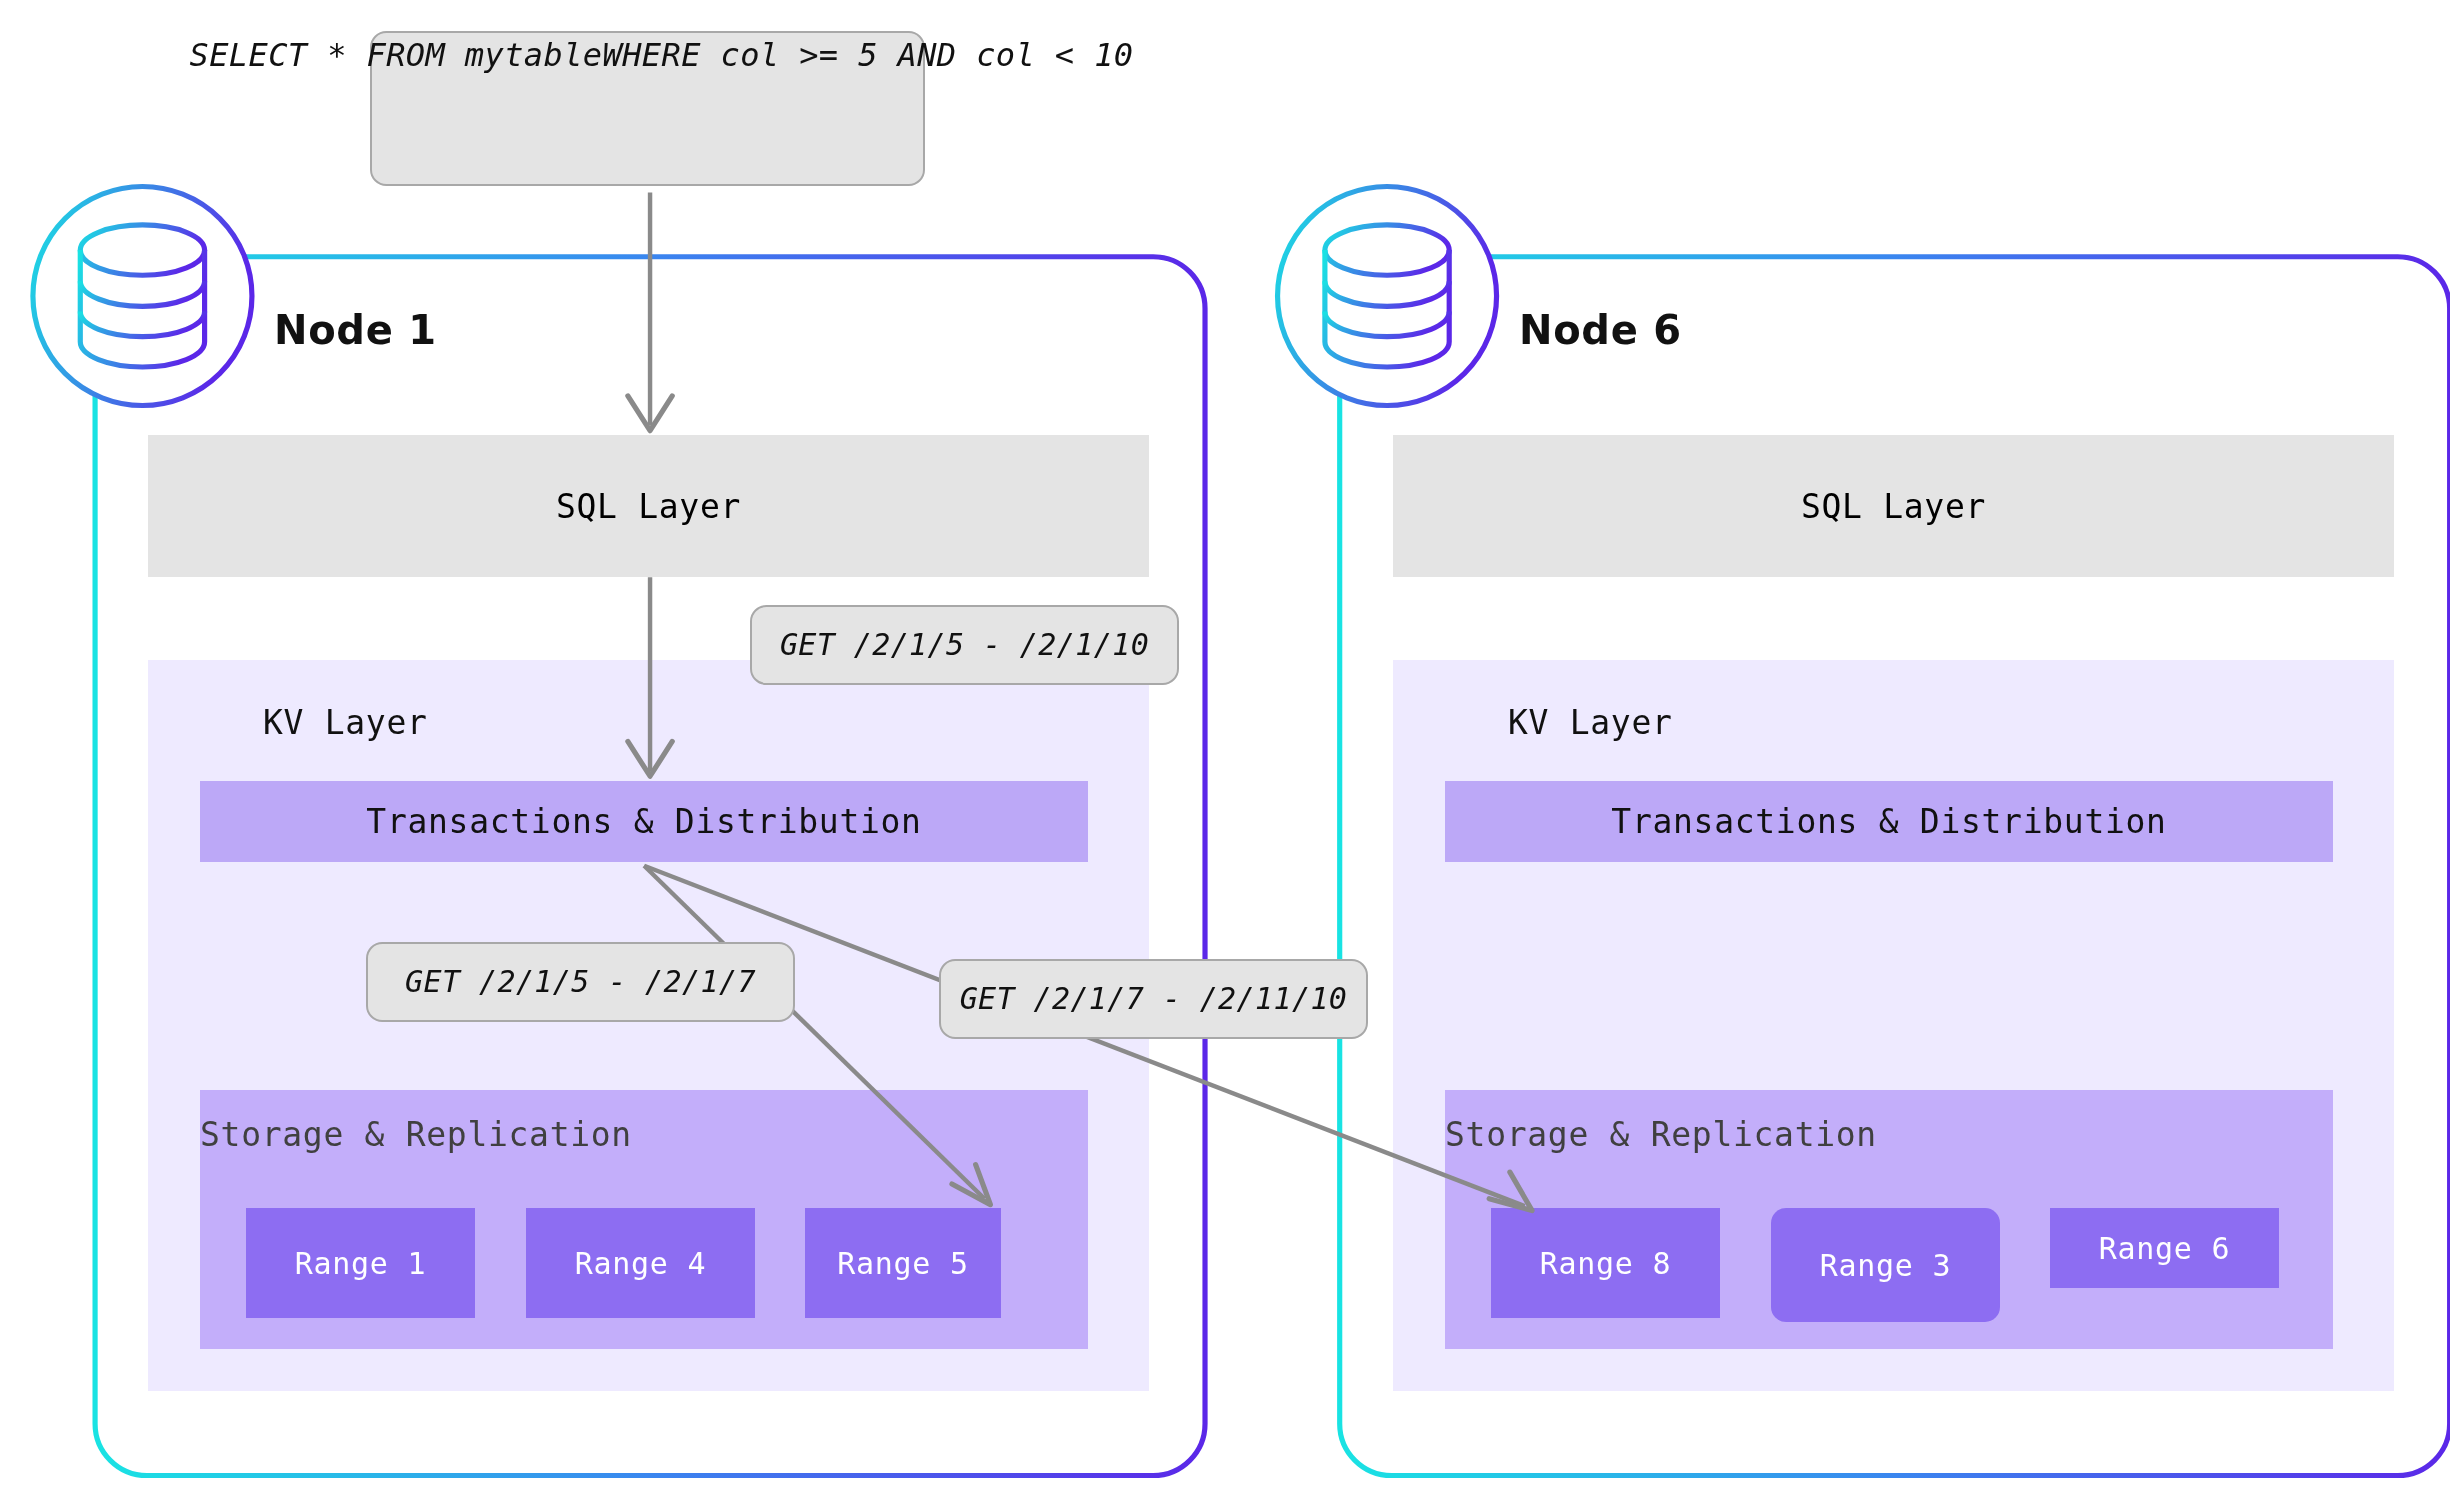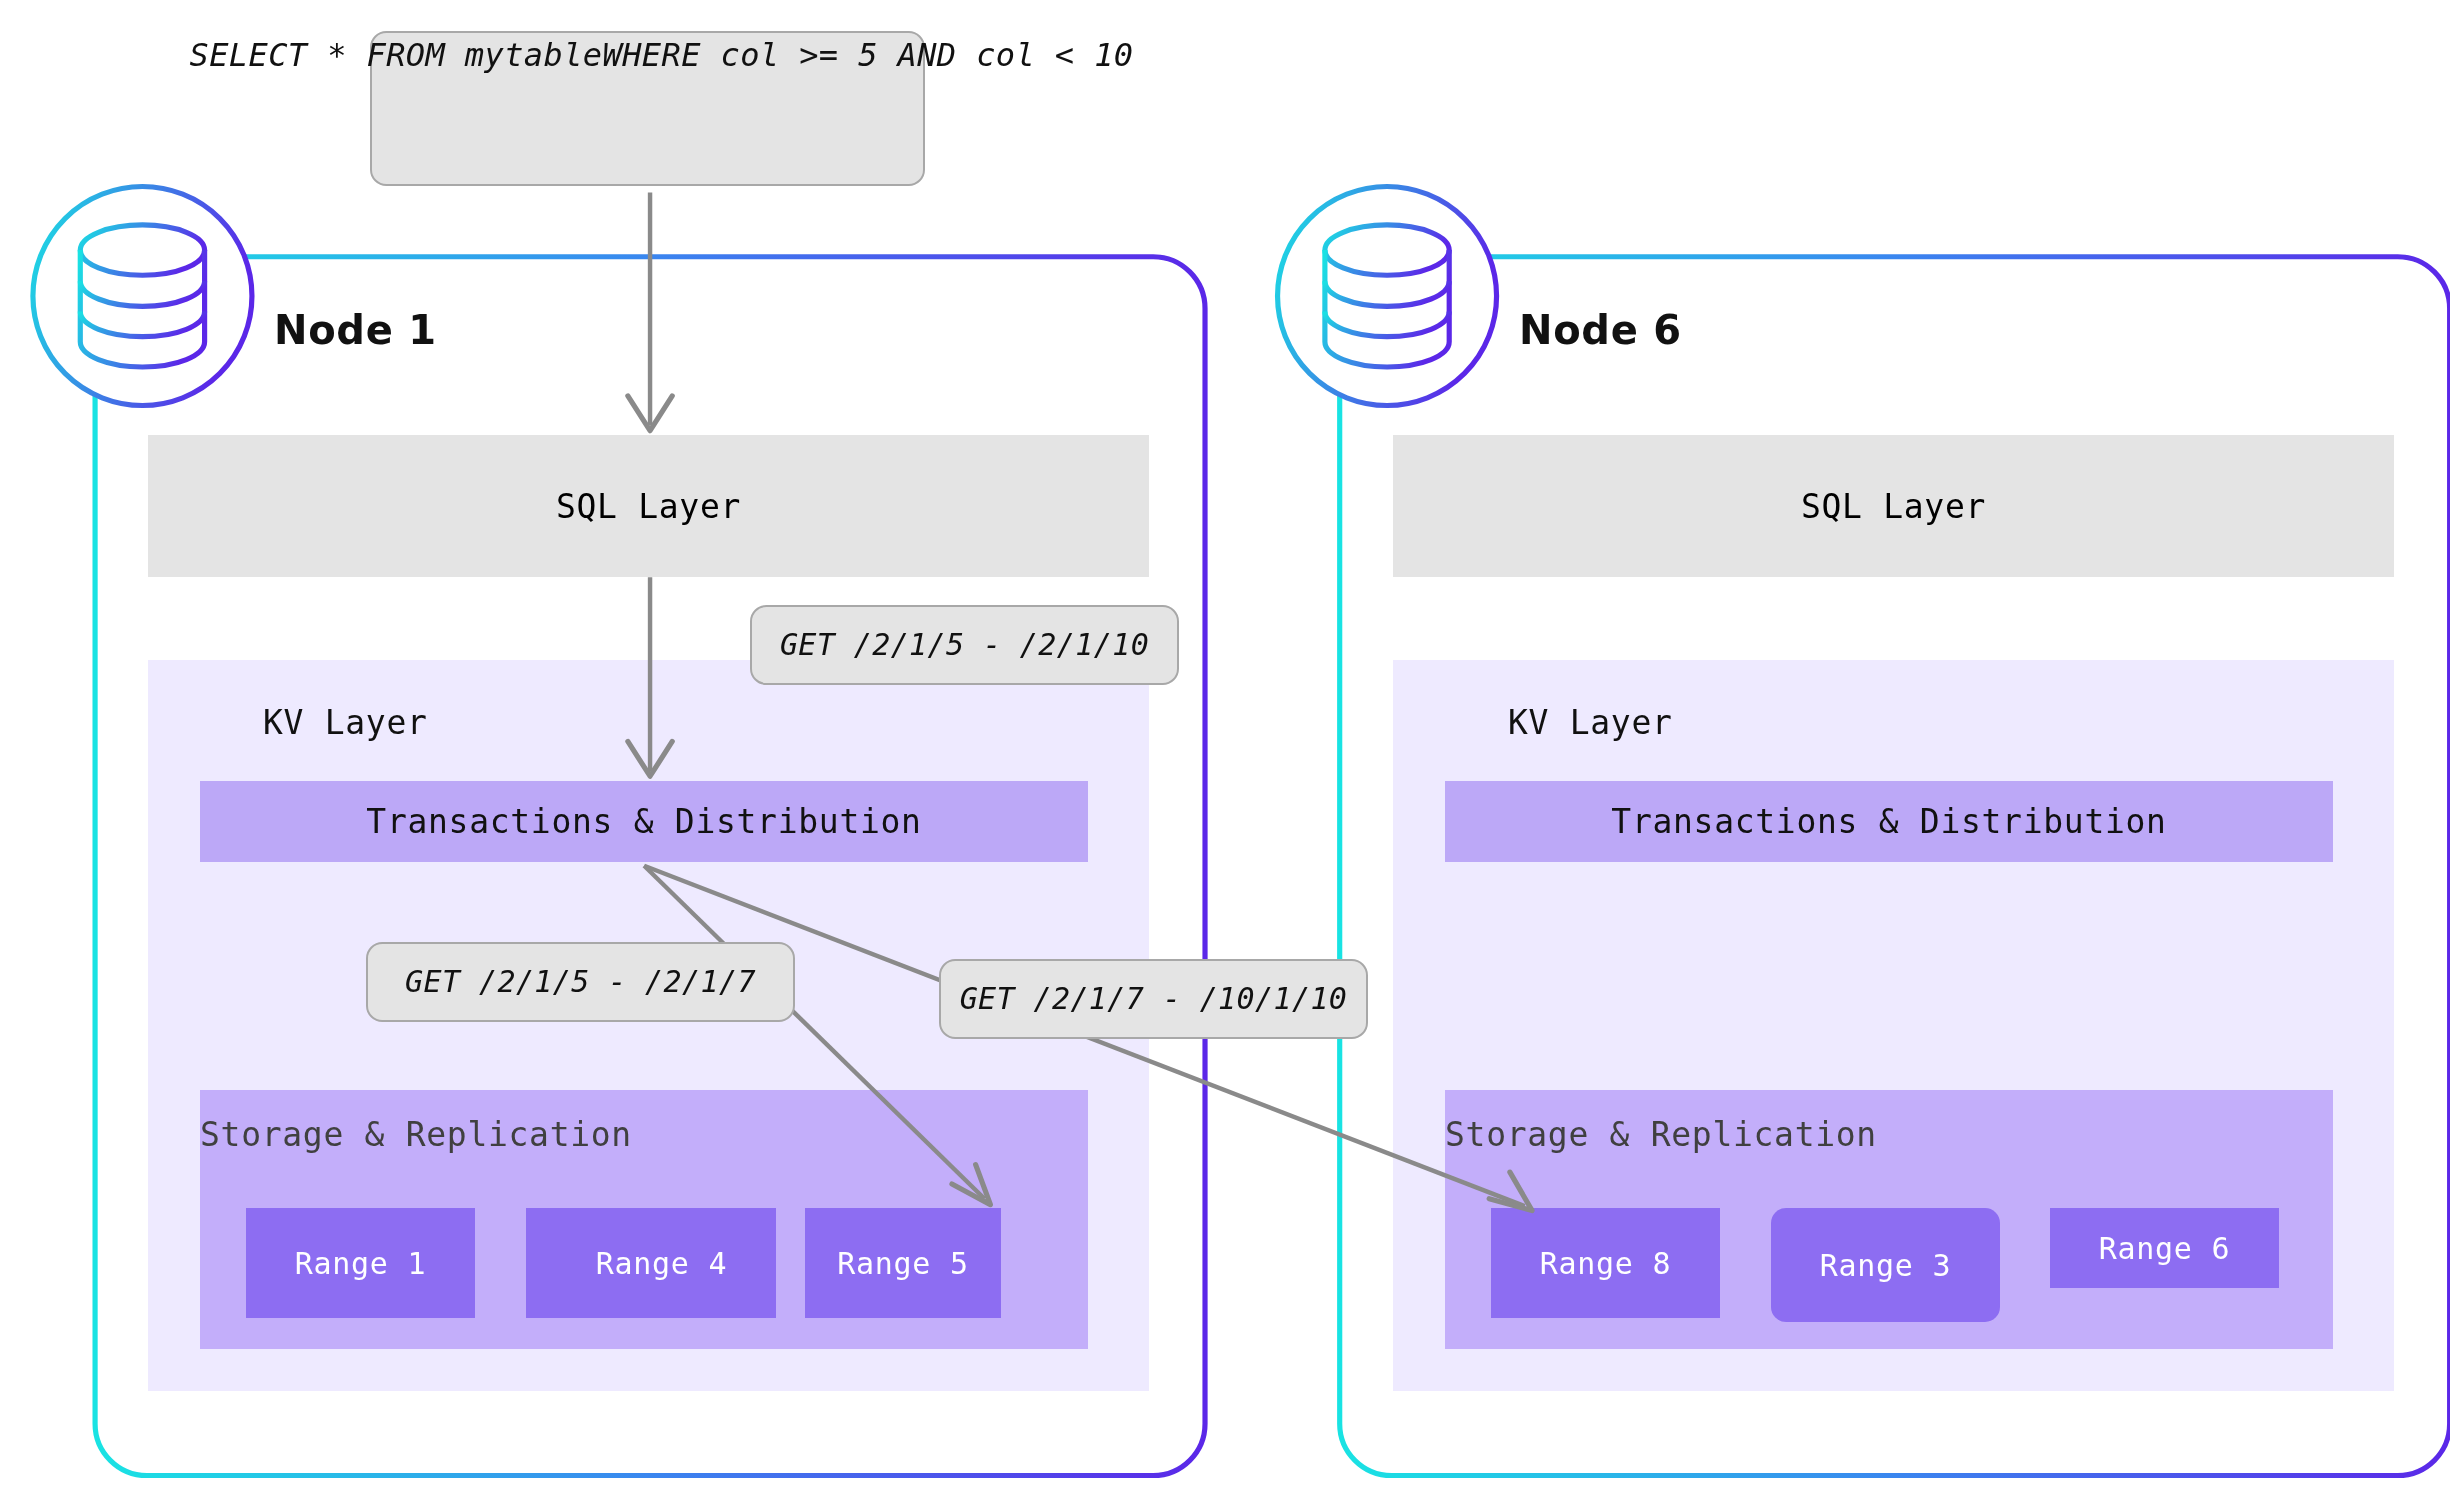--- a/index.html
+++ b/index.html
@@ -126,21 +126,21 @@
     <div class="sql-layer" style="left:148px; top:435px; width:1001px; height:142px;">SQL Layer</div>
 
     <div class="kv-panel" style="left:148px; top:660px; width:1001px; height:731px;"></div>
     <div class="kv-label" style="left:263px; top:703px;">KV Layer</div>
 
     <div class="txn-bar" style="left:200px; top:781px; width:888px; height:81px;">Transactions &amp; Distribution</div>
 
     <div class="storage-bar" style="left:200px; top:1090px; width:888px; height:259px;">
       <div class="storage-label" style="top:25px;">Storage &amp; Replication</div>
       <div class="range-box" style="left:46px; top:118px; width:229px; height:110px;">Range 1</div>
-      <div class="range-box" style="left:326px; top:118px; width:229px; height:110px;padding-left:21px;">Range 4</div>
+      <div class="range-box" style="left:326px; top:118px; width:229px; height:110px;">Range 4</div>
       <div class="range-box" style="left:605px; top:118px; width:196px; height:110px;">Range 5</div>
     </div>
   </div>
 
   <div class="node-content">
     <div class="node-title" style="left:1519px; top:307px;">Node 6</div>
 
     <div class="sql-layer" style="left:1393px; top:435px; width:1001px; height:142px;">SQL Layer</div>
 
     <div class="kv-panel" style="left:1393px; top:660px; width:1001px; height:731px;"></div>
@@ -188,17 +188,17 @@
 
   <div class="pill center" style="left:750px; top:605px; width:429px; height:80px;">
     <div class="line">GET /2/1/5 - /2/1/10</div>
   </div>
 
   <div class="pill center" style="left:366px; top:942px; width:429px; height:80px;">
     <div class="line">GET /2/1/5 - /2/1/7</div>
   </div>
 
   <div class="pill center" style="left:939px; top:959px; width:429px; height:80px;">
-    <div class="line">GET /2/1/7 - /10/1/10</div>
+    <div class="line">GET /2/1/7 - /2/11/10</div>
   </div>
 
 </div>
 
 
 </body></html>

